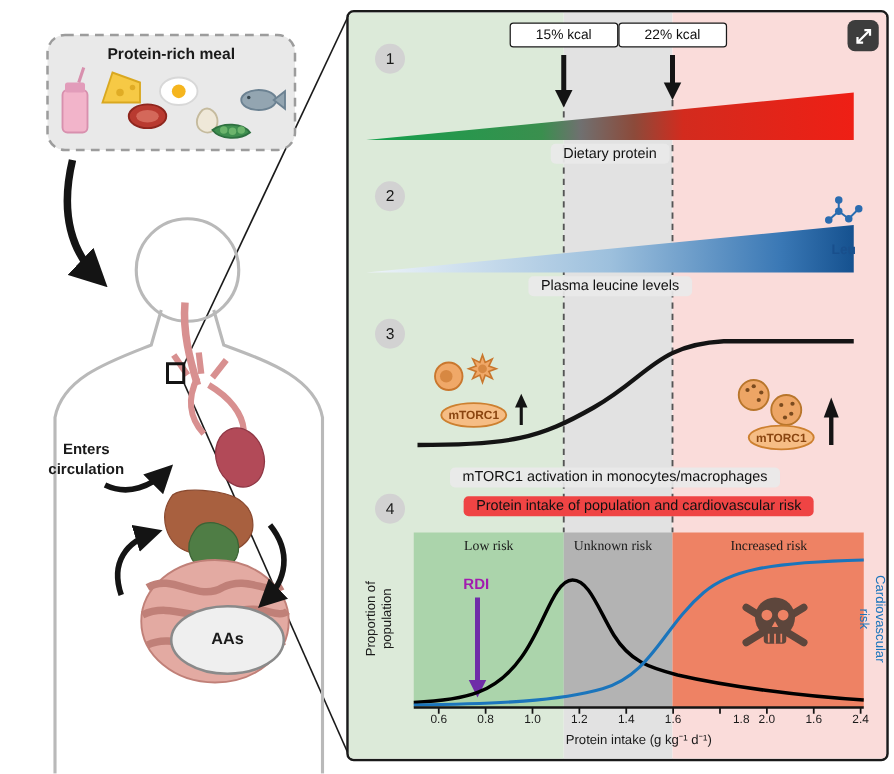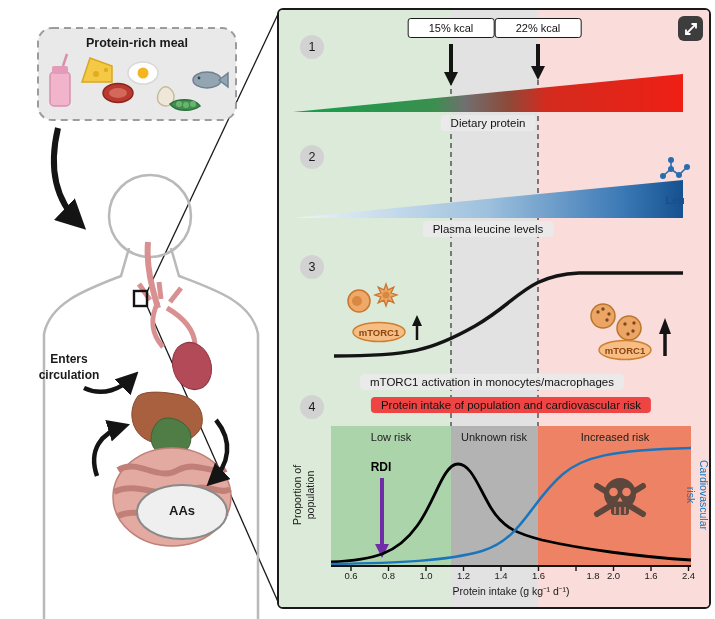--- a/index.html
+++ b/index.html
@@ -18,22 +18,22 @@
   #band-gray  { left:172px; width:87px; background:#e2e2e2; }
   #band-pink  { left:259px; width:171px; background:#fadcda; }
   #panel-art { position:absolute; left:0; top:0; }
 
   .step-circle { position:absolute; left:21px; width:24px; height:24px; border-radius:50%; background:#d2d2d2;
                  color:#1a1a1a; display:flex; align-items:center; justify-content:center; font-size:12.5px; }
   .kcal-box { position:absolute; top:8px; transform:translateX(-50%); background:#fff; border:1.5px solid #1a1a1a;
               border-radius:3px; padding:3px 20px; font-size:11px; white-space:nowrap; color:#111; }
   .pill { position:absolute; transform:translateX(-50%); background:rgba(233,233,233,0.93); border-radius:4px;
           padding:2px 10px; font-size:11.5px; white-space:nowrap; color:#111; }
-  .zone-label { position:absolute; transform:translateX(-50%); font-size:11px; color:#1a1a1a; text-align:center; line-height:1.15; }
-  #rdi-label { position:absolute; left:102px; top:450px; transform:translateX(-50%); color:#000000; font-weight:bold; font-size:12px; }
+  .zone-label { position:absolute; transform:translateX(-50%); font-size:11px; color:#1a1a1a; text-align:left; line-height:1.15;font-family:Liberation Serif, serif; }
+  #rdi-label { position:absolute; left:102px; top:450px; transform:translateX(-50%); color:#a21caf; font-weight:bold; font-size:12px; }
   #leu-label { position:absolute; left:396px; top:184px; transform:translateX(-50%); color:#194f8c; font-size:11px; font-weight:bold; }
   #x-ticks span { position:absolute; top:560px; transform:translateX(-50%); font-size:9.5px; color:#1a1a1a; }
   #x-axis-label { position:absolute; left:232px; top:574px; transform:translateX(-50%); font-size:10.5px; color:#1a1a1a; }
   #y-label-left { position:absolute; left:-17px; top:471px; width:86px; height:28px; transform:rotate(-90deg);
                   font-size:10.5px; line-height:1.25; text-align:center; color:#1a1a1a; }
   #y-label-right { position:absolute; left:374px; top:471px; width:86px; height:28px; transform:rotate(90deg);
                    font-size:10.5px; line-height:1.25; text-align:center; color:#1b75bc; }
   #expand-btn { position:absolute; right:6px; top:6px; width:25px; height:25px; background:#3d3d3d; border:none;
                 border-radius:6px; display:flex; align-items:center; justify-content:center; cursor:pointer; }
   .mtorc1-text { font-family:"Liberation Sans", sans-serif; font-size:9.5px; font-weight:bold; fill:#8a4510; text-anchor:middle; }

